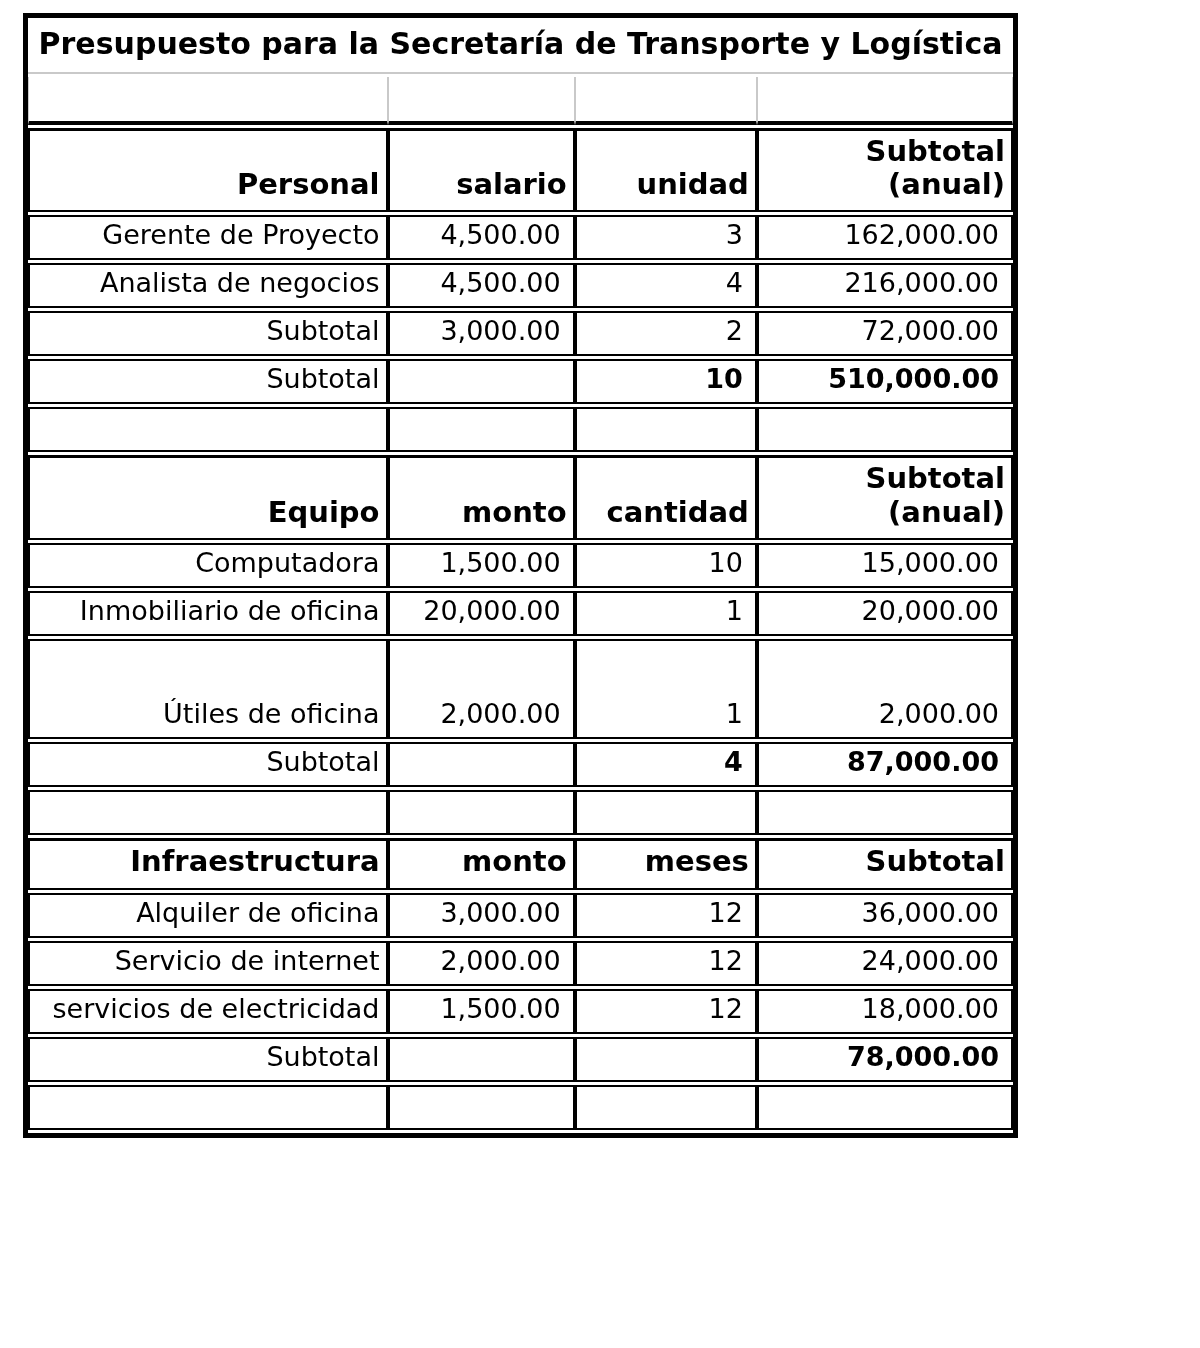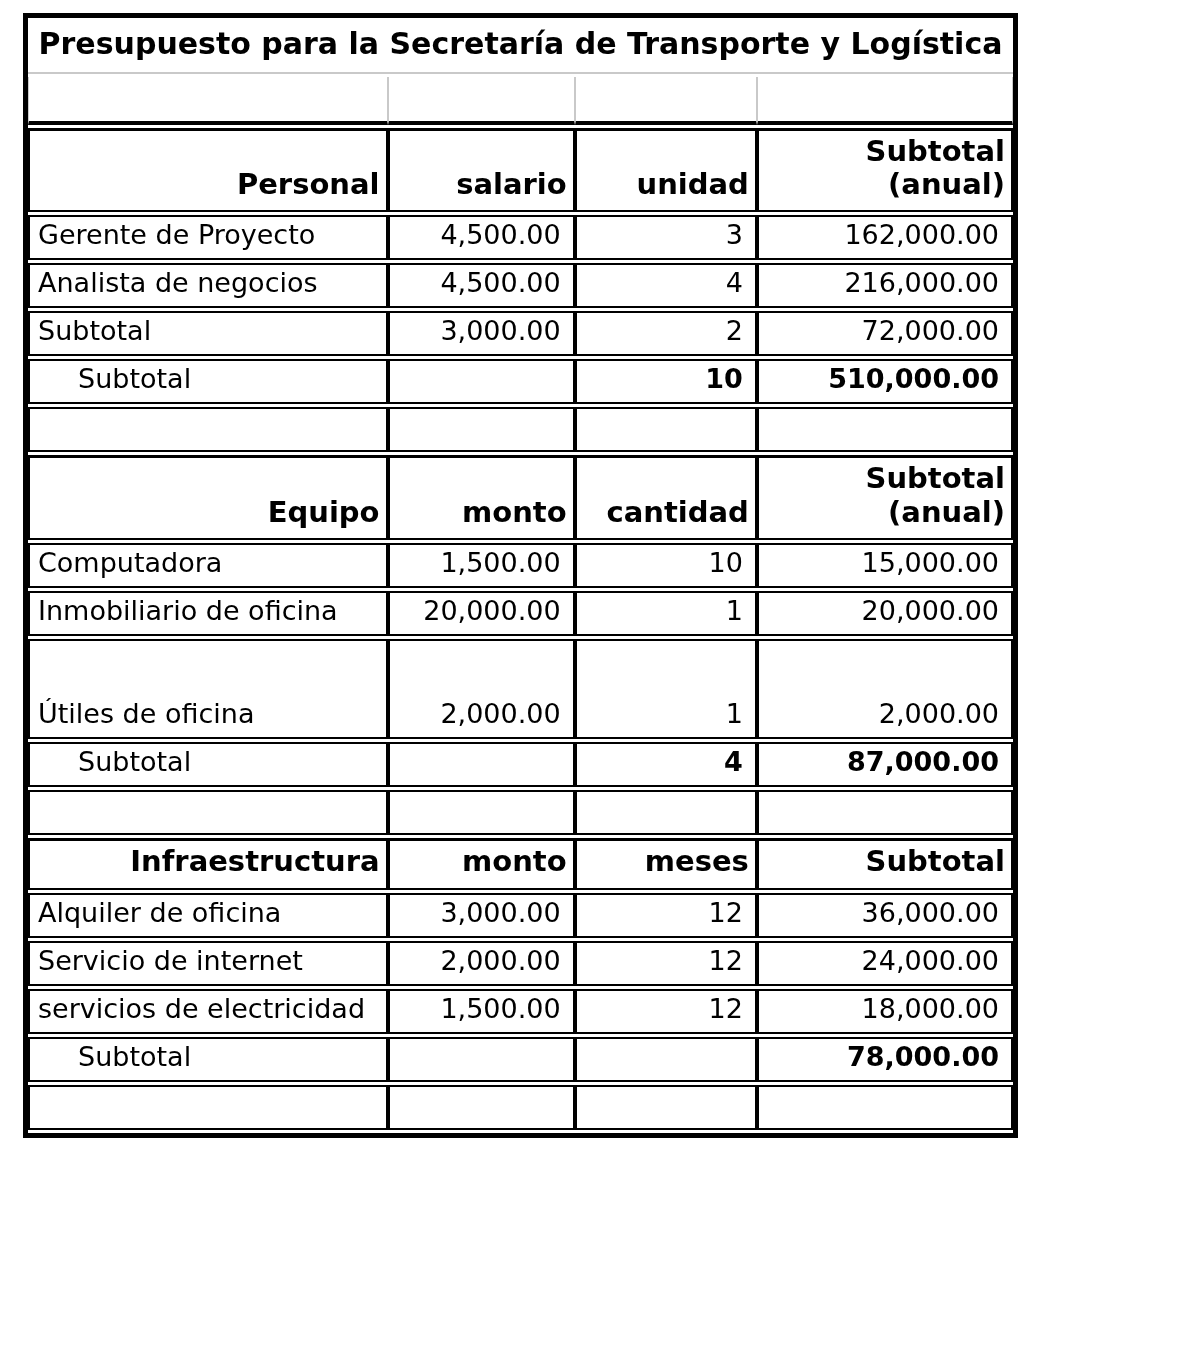--- a/index.html
+++ b/index.html
@@ -64,21 +64,21 @@
     border-bottom: 4px solid #000000;
     height: 48px;
   }
   .row-section-header td.cell {
     font-weight: bold;
     font-size: 29px;
     text-align: right;
     padding: 4px 6px 9px 6px;
   }
   td.label {
-    text-align: left;
+    text-align: right;
     padding: 2px 6px 8px 8px;
   }
   td.num {
     text-align: right;
     padding: 2px 12px 8px 4px;
   }
   .row-subtotal td.label { padding-left: 48px; }
   .row-subtotal td.num   { font-weight: bold; }
   .row-total td.cell     { font-weight: bold; }
   

